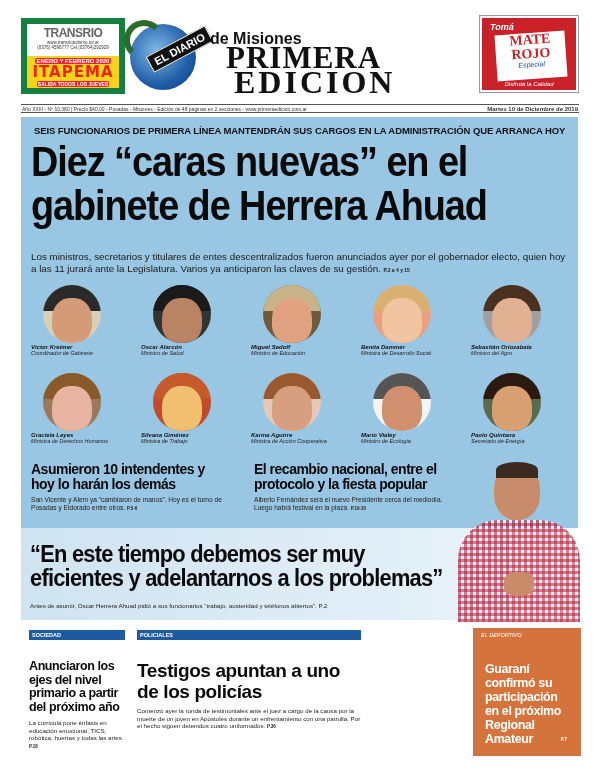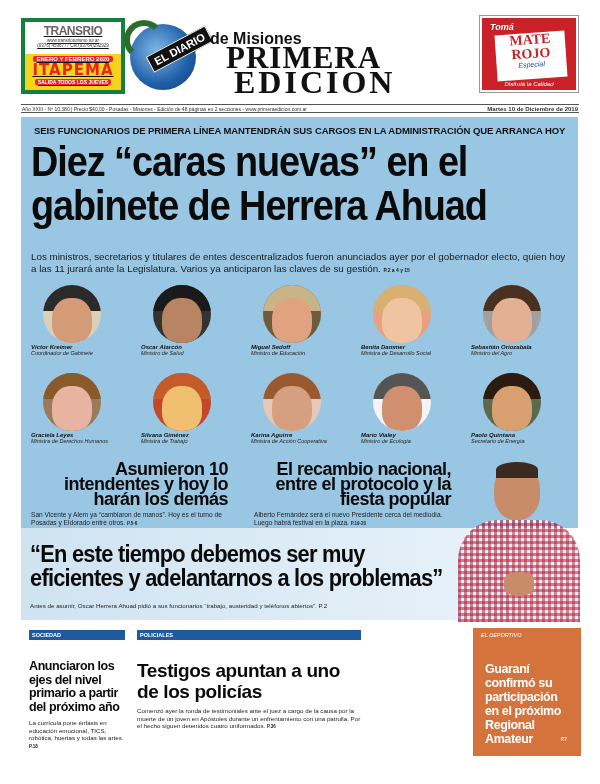--- a/index.html
+++ b/index.html
@@ -1,20 +1,20 @@
 <!DOCTYPE html>
 <html><head>
 <meta charset="utf-8">
 <style>
   *{box-sizing:border-box;margin:0;padding:0;}
   html,body{width:600px;height:784px;background:#fff;overflow:hidden;}
   body{font-family:"Liberation Sans","DejaVu Sans",sans-serif;color:#111;position:relative;}
   
   .masthead{position:absolute;left:0;top:0;width:600px;height:100px;}
-  .ad-left{position:absolute;left:21px;top:18px;width:104px;height:76px;background:#f6d41c;border:4px solid #15803d;text-decoration:underline;}
+  .ad-left{position:absolute;left:21px;top:18px;width:104px;height:76px;background:#f6d41c;border:6px solid #15803d;}
   .ad-left .top{background:#fff;height:32px;text-align:center;padding-top:2px;}
   .ad-left .brand{font-size:12px;font-weight:bold;color:#d02020;letter-spacing:-0.5px;}
   .ad-left .brand span{color:#666;}
   .ad-left .contact{font-size:4.5px;color:#333;line-height:5px;}
   .ad-left .dates{margin:2px 8px 0;background:#e23;color:#fff;font-size:6px;font-weight:bold;text-align:center;border-radius:2px;}
   .ad-left .dest{font-family:"DejaVu Sans",sans-serif;font-size:15px;font-weight:bold;color:#e21;text-align:center;letter-spacing:1px;line-height:17px;}
   .ad-left .foot{margin:0 10px;background:#e23;color:#fff;font-size:5px;font-weight:bold;text-align:center;border-radius:2px;}
   .globe{position:absolute;left:130px;top:24px;width:66px;height:66px;border-radius:50%;background:radial-gradient(circle at 40% 40%,#7fb8e6,#1f5fa8 60%,#0d3a75);}
   .globe .wreath{position:absolute;left:-6px;top:-4px;width:40px;height:40px;border-radius:50%;border:6px solid #2c6b2c;border-right-color:transparent;border-bottom-color:transparent;}
   .eldiario{position:absolute;left:146px;top:40px;background:#111;color:#fff;font-weight:bold;font-size:11px;padding:2px 5px;transform:rotate(-28deg);border:1px solid #fff;}
@@ -39,21 +39,21 @@
   .lede .ref{font-size:5px;font-weight:bold;}
   .faces{position:absolute;left:10px;width:540px;display:flex;justify-content:space-between;}
   .faces.r1{top:168px;} .faces.r2{top:256px;}
   .face{width:100px;}
   .face .photo{width:58px;height:58px;border-radius:50%;margin-left:12px;overflow:hidden;position:relative;}
   .face .photo .hair{position:absolute;left:0;top:0;width:100%;height:45%;}
   .face .photo .skin{position:absolute;left:16%;top:22%;width:68%;height:78%;border-radius:45% 45% 40% 40%;}
   .face .name{font-size:6px;font-weight:bold;font-style:italic;margin-top:1px;}
   .face .role{font-size:5.5px;font-style:italic;color:#222;}
   .subs{position:absolute;left:10px;top:345px;width:420px;display:flex;gap:26px;}
-  .sub h3{font-size:18px;line-height:15px;font-weight:bold;letter-spacing:-0.5px;color:#0a0a0a;text-align:right;}
+  .sub h3{font-size:14px;line-height:15px;font-weight:bold;letter-spacing:-0.5px;color:#0a0a0a;}
   .sub p{font-size:6.6px;line-height:8px;color:#222;margin-top:4px;}
   .sub .ref{font-size:4.5px;font-weight:bold;}
   
   .quote{position:absolute;left:21px;top:528px;width:488px;height:92px;background:linear-gradient(90deg,#cfe3f1,#e8f2f9);}
   .quote h2{position:absolute;left:9px;top:14px;font-size:23px;line-height:24px;font-weight:bold;letter-spacing:-0.8px;color:#0a0a0a;transform:scaleX(0.95);transform-origin:left top;width:450px;}
   .quote p{position:absolute;left:9px;top:74px;font-size:6.2px;color:#222;}
   .man{position:absolute;left:454px;top:462px;width:130px;height:160px;}
   .man .head{position:absolute;left:40px;top:2px;width:46px;height:56px;border-radius:45%;background:#c98c6a;}
   .man .hairtop{position:absolute;left:42px;top:0;width:42px;height:16px;border-radius:50% 50% 0 0;background:#3a2a20;}
   .man .shirt{position:absolute;left:4px;top:58px;width:122px;height:102px;border-radius:40px 40px 0 0;background:

